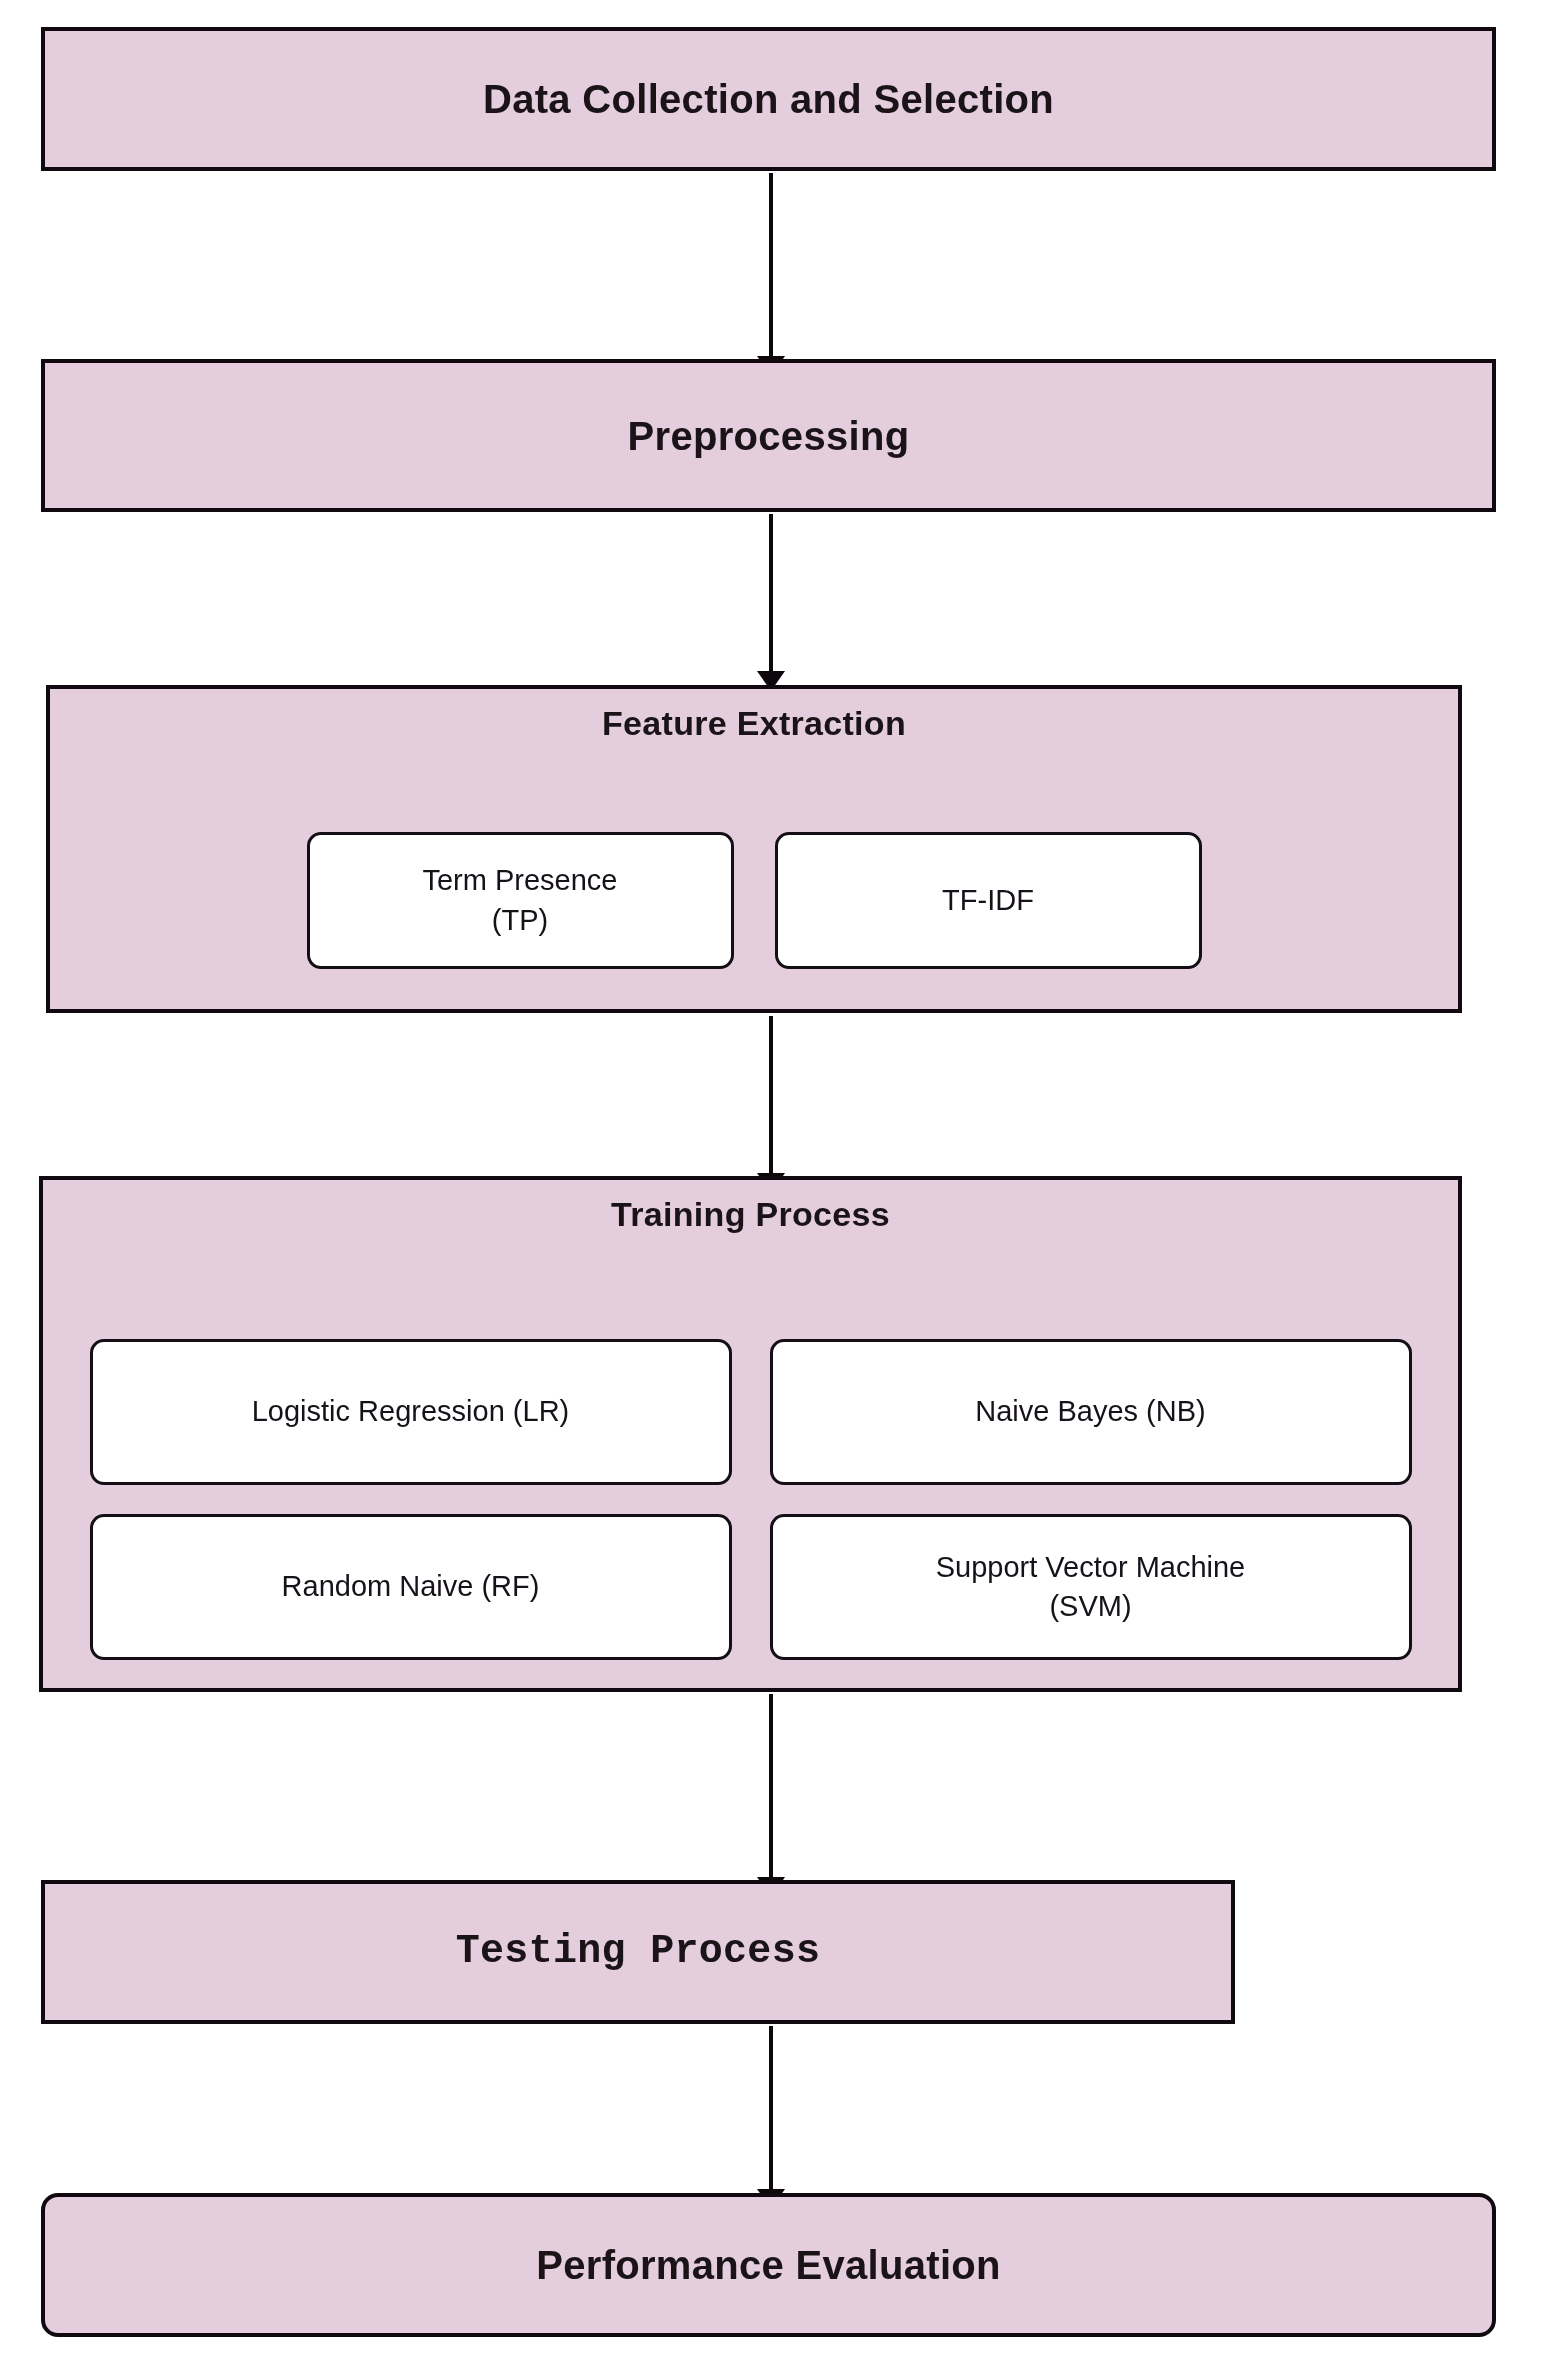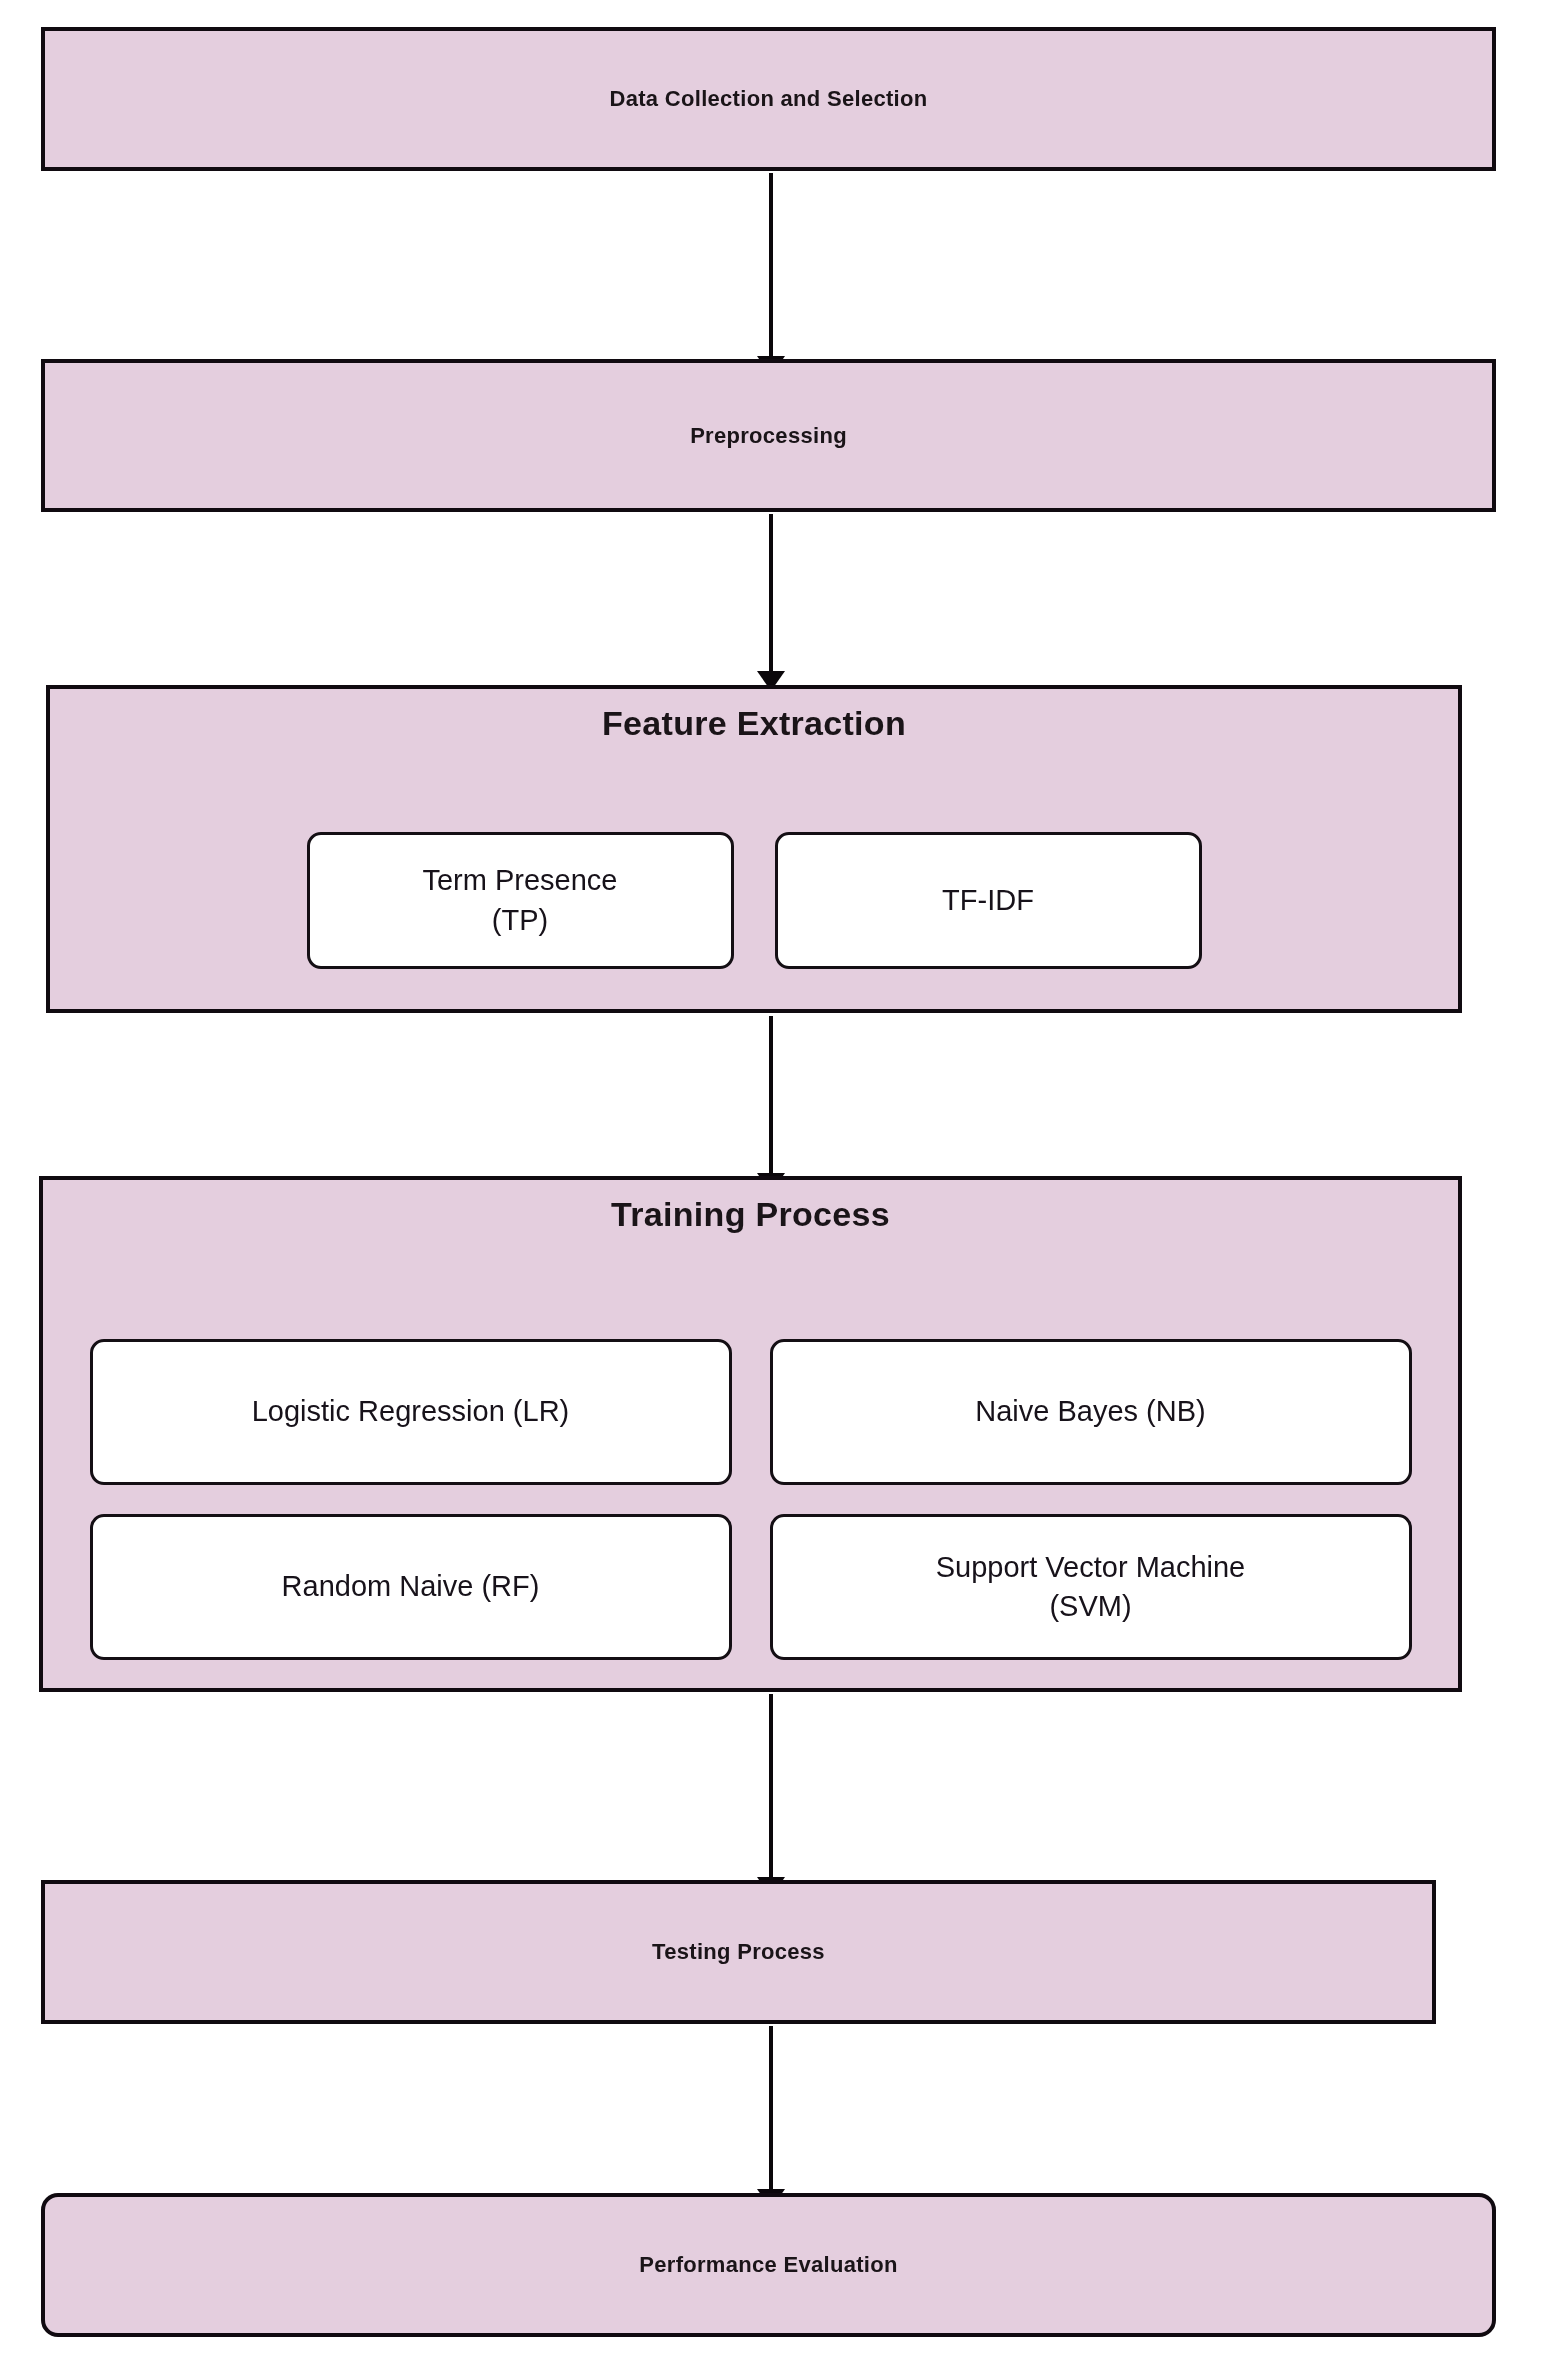--- a/index.html
+++ b/index.html
@@ -37,21 +37,21 @@
     text-align: center;
     letter-spacing: 0.3px;
     line-height: 1.15;
   }
 
   
   .stage.simple {
     justify-content: center;
   }
   .stage.simple .stage-title {
-    font-size: 22px;
+    font-size: 40px;
   }
 
   
   .stage.group .stage-title {
     font-size: 34px;
     margin-top: 15px;
     margin-bottom: 0;
   }
 
   
@@ -176,21 +176,21 @@
           <span>Support Vector Machine</span><br>
           <span>(SVM)</span>
         </span>
       </div>
 
     </div>
   </div>
 
   <div class="arrow" style="top:1694px; height:184px;"></div>
 
-  <div class="stage simple" style="left:41px; top:1880px; width:1395px; height:144px;">
+  <div class="stage simple" style="left:41px; top:1880px; width:1194px; height:144px;font-family:Liberation Mono, monospace;">
     <div class="stage-title">Testing Process</div>
   </div>
 
   <div class="arrow" style="top:2026px; height:164px;"></div>
 
   <div class="stage simple" style="left:41px; top:2193px; width:1455px; height:144px;border-radius:17px;">
     <div class="stage-title">Performance Evaluation</div>
   </div>
 
 </div>

